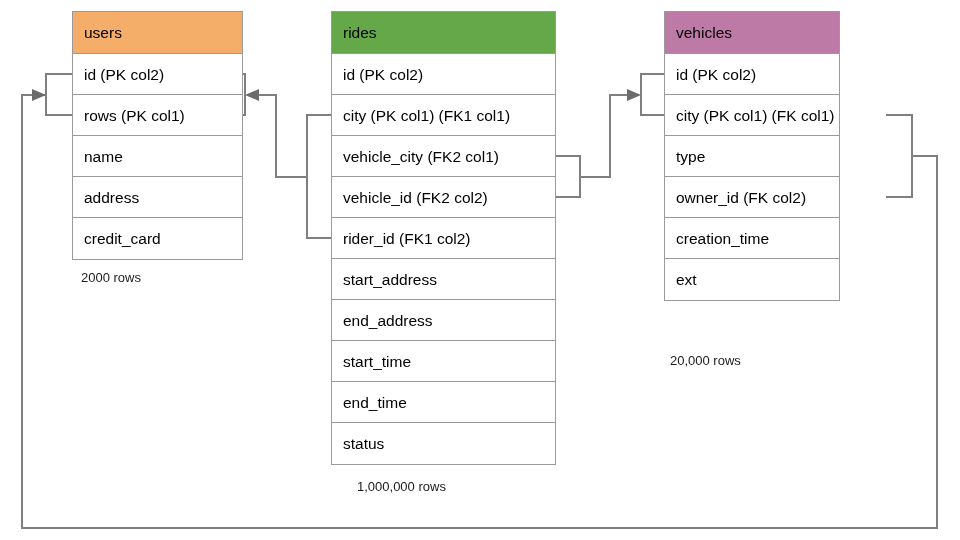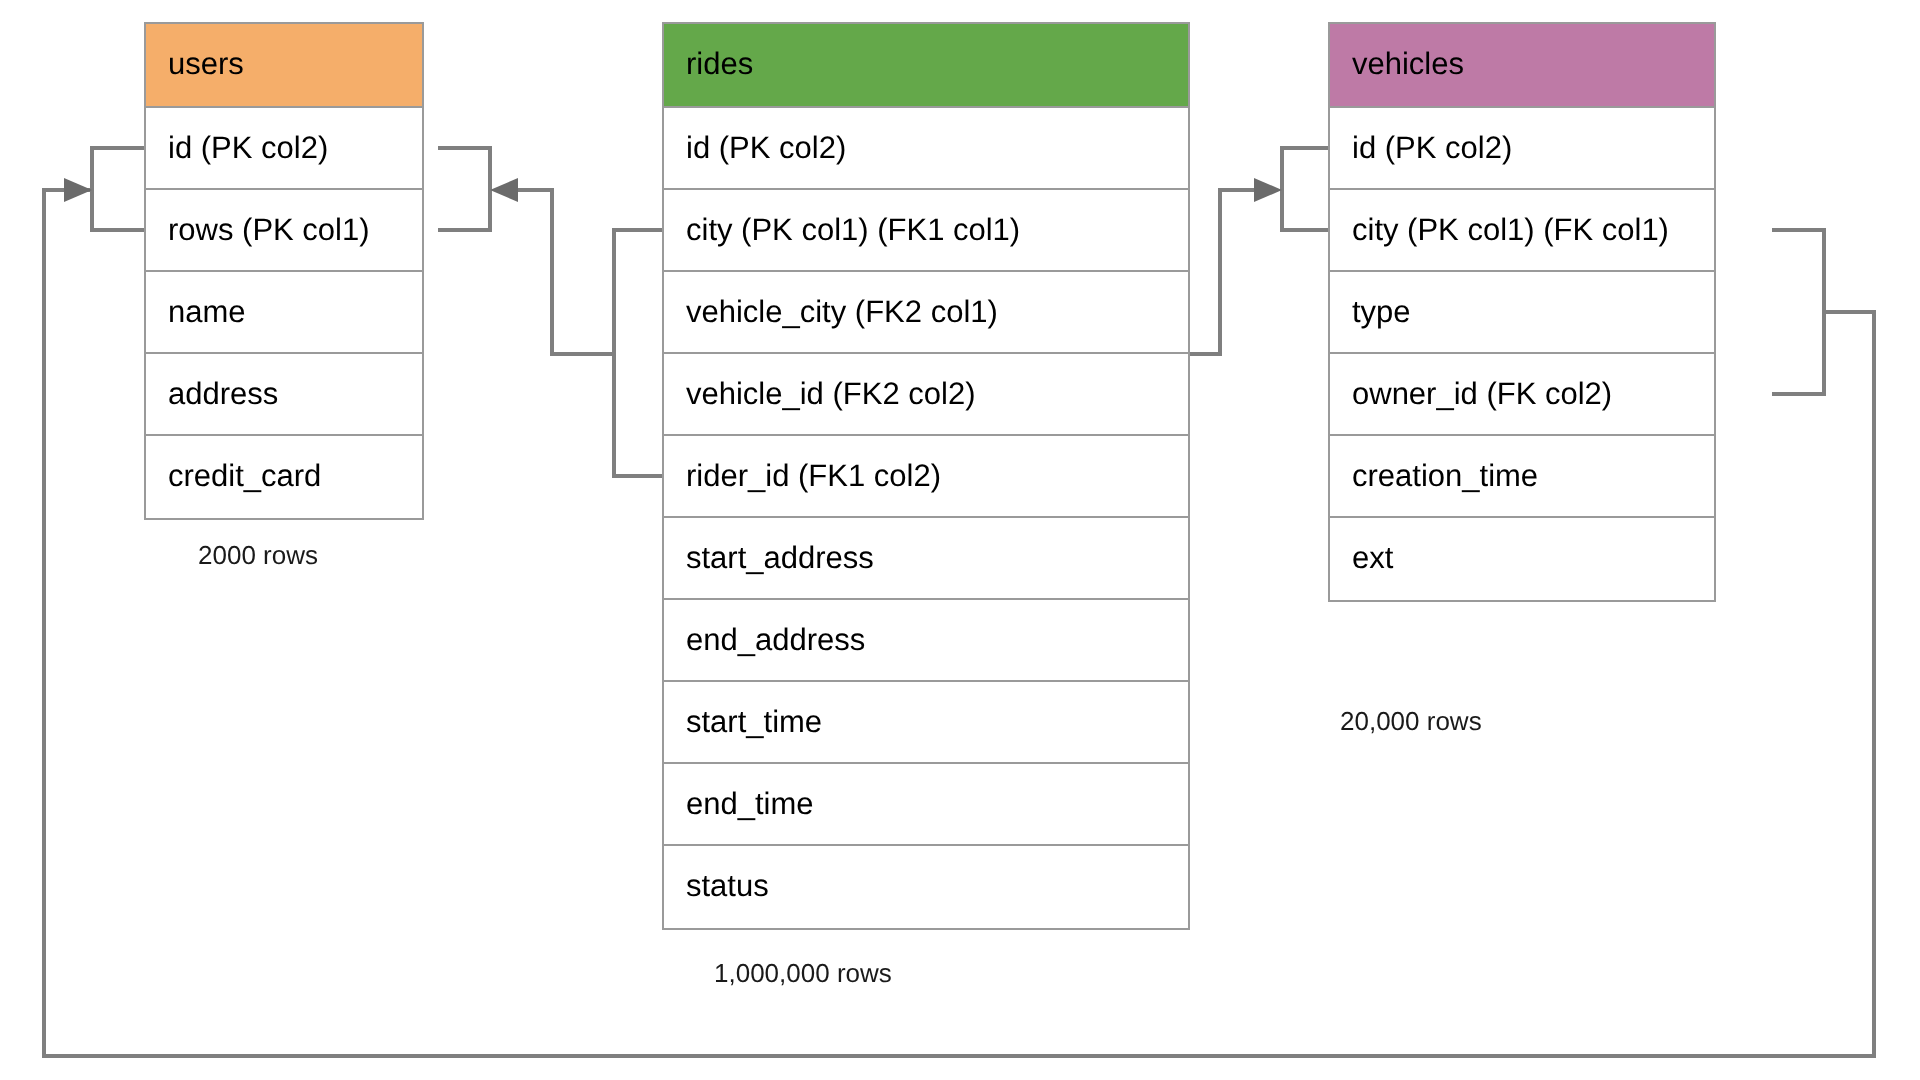--- a/index.html
+++ b/index.html
@@ -80,25 +80,25 @@
   }
   .row-count-label {
     position: absolute;
     z-index: 2;
     font-size: 13px;
     color: #1a1a1a;
     white-space: nowrap;
   }
 
   
-  #table-users     { left: 72px;  top: 11px;  width: 140px; }
-  #table-rides     { left: 331px; top: 11px;  width: 264px; }
-  #table-vehicles  { left: 664px; top: 11px;  width: 194px; }
+  #table-users     { left: 72px;  top: 11px;  width: 171px; }
+  #table-rides     { left: 331px; top: 11px;  width: 225px; }
+  #table-vehicles  { left: 664px; top: 11px;  width: 176px; }
 
-  #row-count-users    { left: 99px;  top: 270px; }
+  #row-count-users    { left: 81px;  top: 270px; }
   #row-count-rides    { left: 357px; top: 479px; }
   #row-count-vehicles { left: 670px; top: 353px; }
 </style>
 </head>
 <body style="background: rgb(255, 255, 255);">
 
 <div id="diagram-canvas">
 
   <svg id="connector-layer" viewBox="0 0 960 540" width="960" height="540">
 

